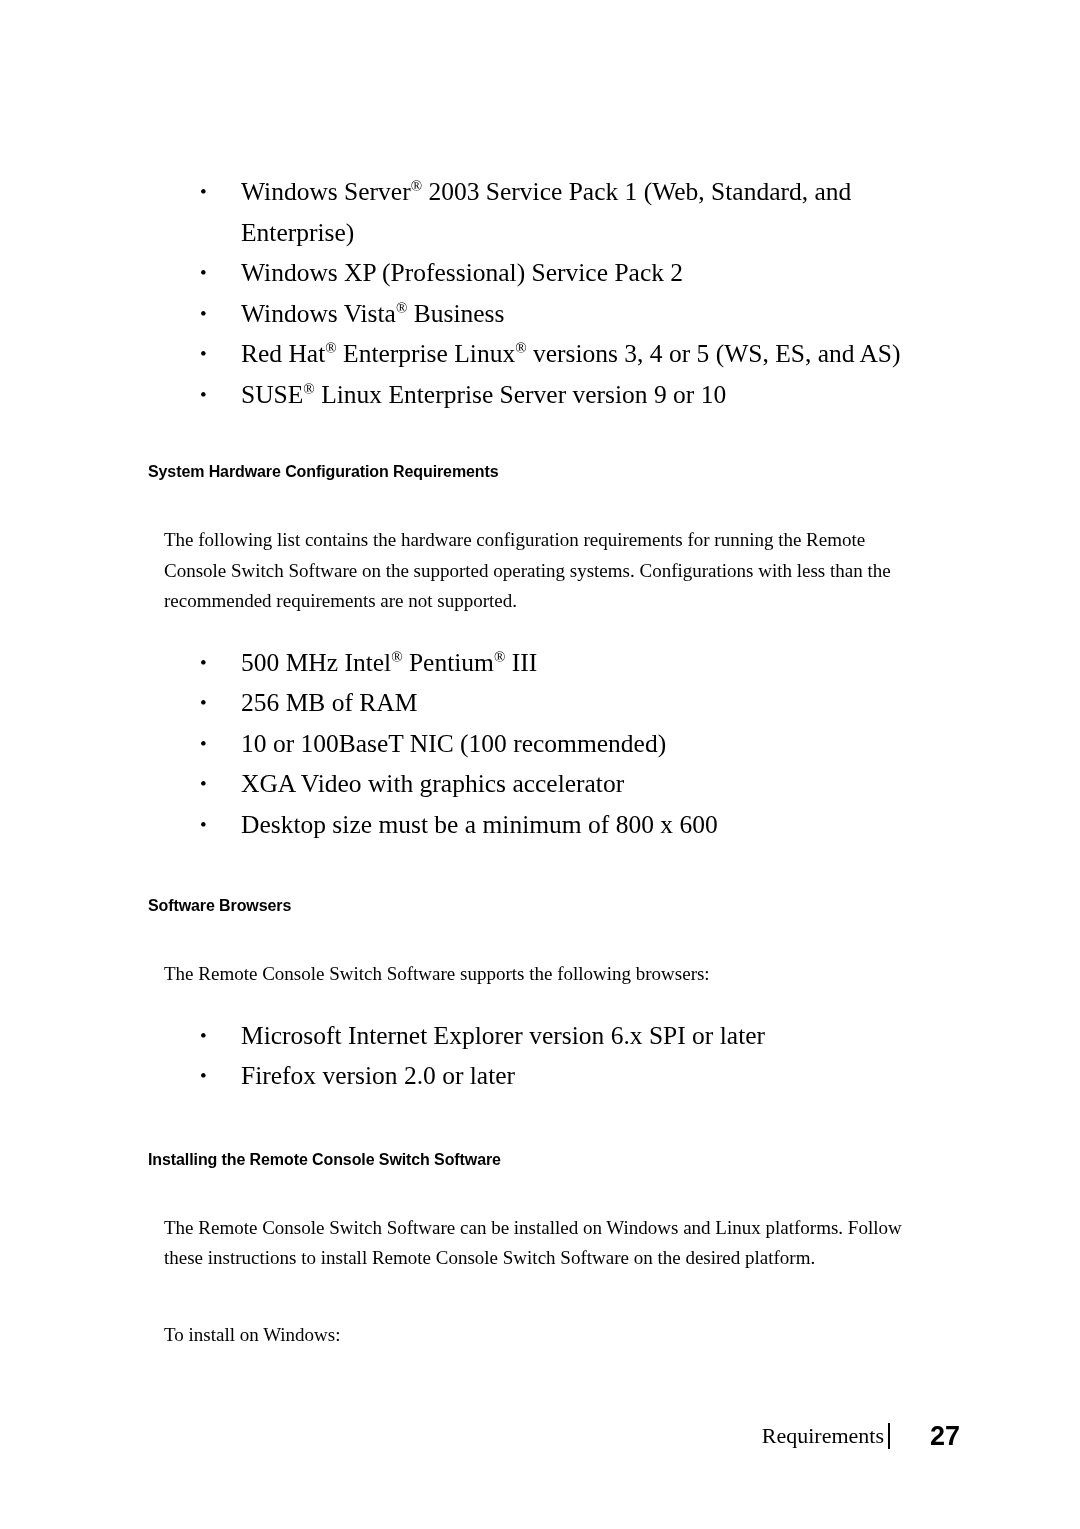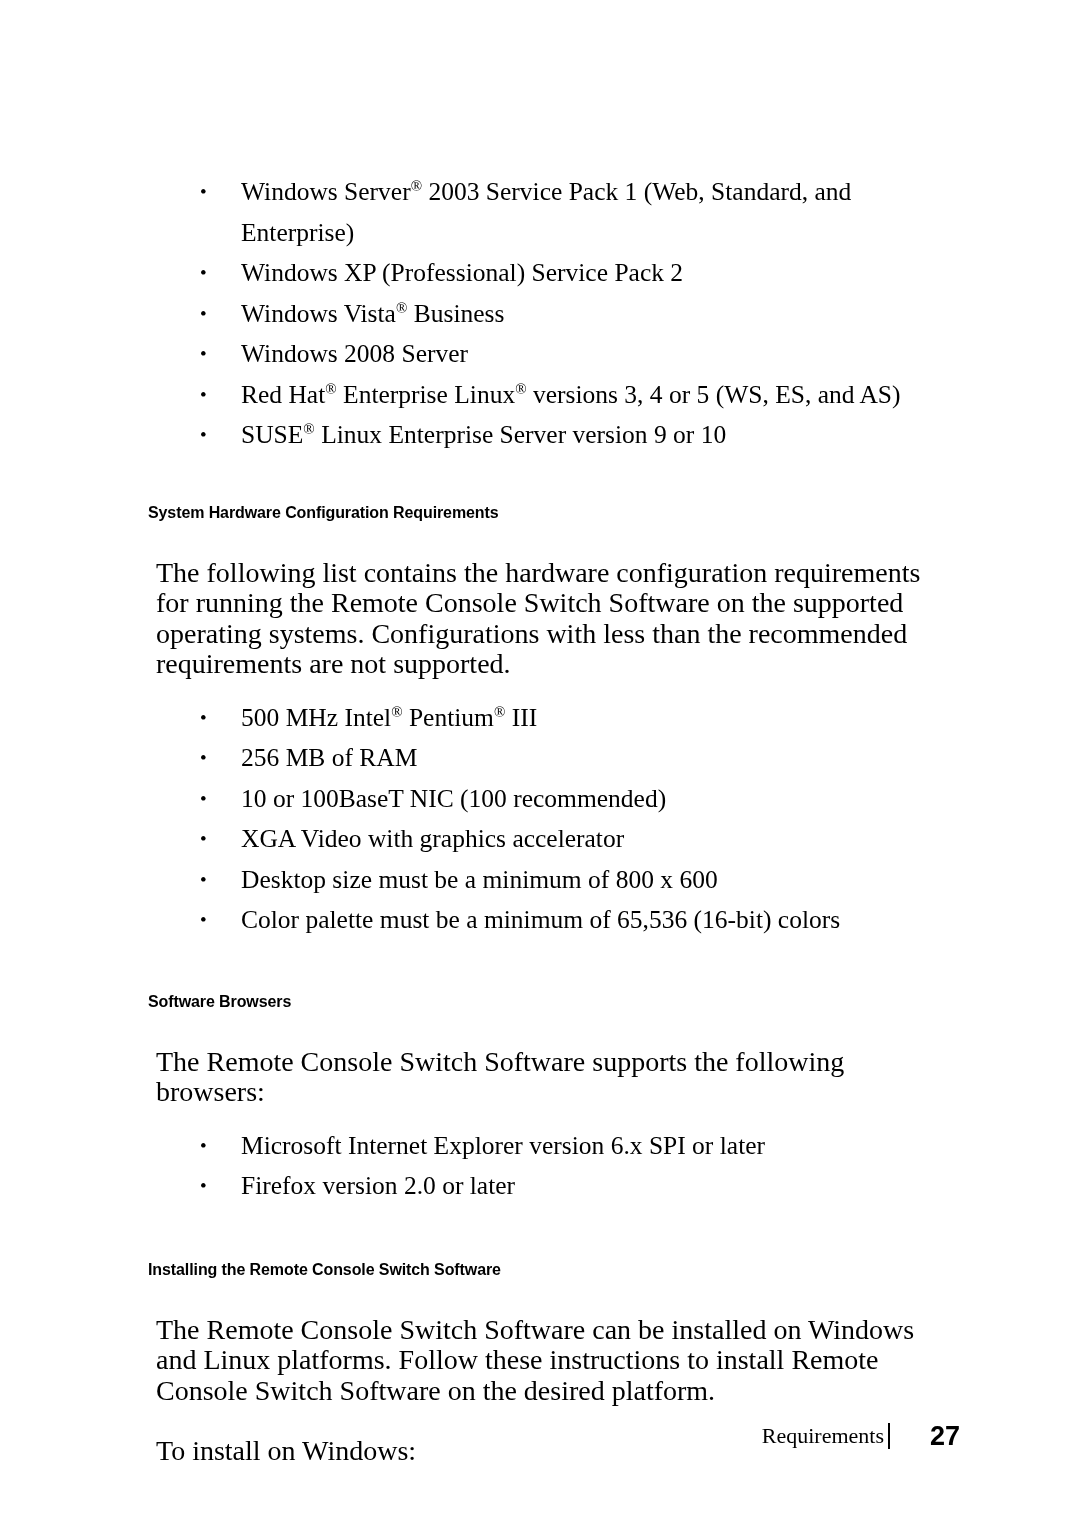--- a/index.html
+++ b/index.html
@@ -53,23 +53,23 @@
   h2.heading {
     font-family: "Liberation Sans", sans-serif;
     font-weight: bold;
     font-size: 16px;
     line-height: 30px;
     margin: 0;
     letter-spacing: -0.1px;
   }
   .para {
     font-family: "Liberation Serif", serif;
-    font-size: 28px;
+    font-size: 19px;
     line-height: 30.5px;
-    margin: 8px;
+    margin: 16px;
   }
   .sup {
     font-size: 15px;
     vertical-align: super;
     line-height: 0;
   }
   .footer {
     position: absolute;
     left: 0;
     top: 1417px;
@@ -114,23 +114,20 @@
       <li class="bullet-item">
         <span>Windows Server<span class="sup">®</span> 2003 Service Pack 1 (Web, Standard, and Enterprise)</span>
       </li>
       <li class="bullet-item">
         <span>Windows XP (Professional) Service Pack 2</span>
       </li>
       <li class="bullet-item">
         <span>Windows Vista<span class="sup">®</span> Business</span>
       </li>
       <li class="bullet-item">
-        <span>Windows 2008 Server</span>
-      </li>
-      <li class="bullet-item">
         <span>Red Hat<span class="sup">®</span> Enterprise Linux<span class="sup">®</span> versions 3, 4 or 5 (WS, ES, and AS)</span>
       </li>
       <li class="bullet-item">
         <span>SUSE<span class="sup">®</span> Linux Enterprise Server version 9 or 10</span>
       </li>
     </ul>
 
     <div style="height:42px"></div>
 
     <h2 class="heading">System Hardware Configuration Requirements</h2>
@@ -149,23 +146,20 @@
         <span>256 MB of RAM</span>
       </li>
       <li class="bullet-item">
         <span>10 or 100BaseT NIC (100 recommended)</span>
       </li>
       <li class="bullet-item">
         <span>XGA Video with graphics accelerator</span>
       </li>
       <li class="bullet-item">
         <span>Desktop size must be a minimum of 800 x 600</span>
-      </li>
-      <li class="bullet-item">
-        <span>Color palette must be a minimum of 65,536 (16-bit) colors</span>
       </li>
     </ul>
 
     <div style="height:46px"></div>
 
     <h2 class="heading">Software Browsers</h2>
 
     <div style="height:22px"></div>
 
     <p class="para">The Remote Console Switch Software supports the following browsers:</p>

